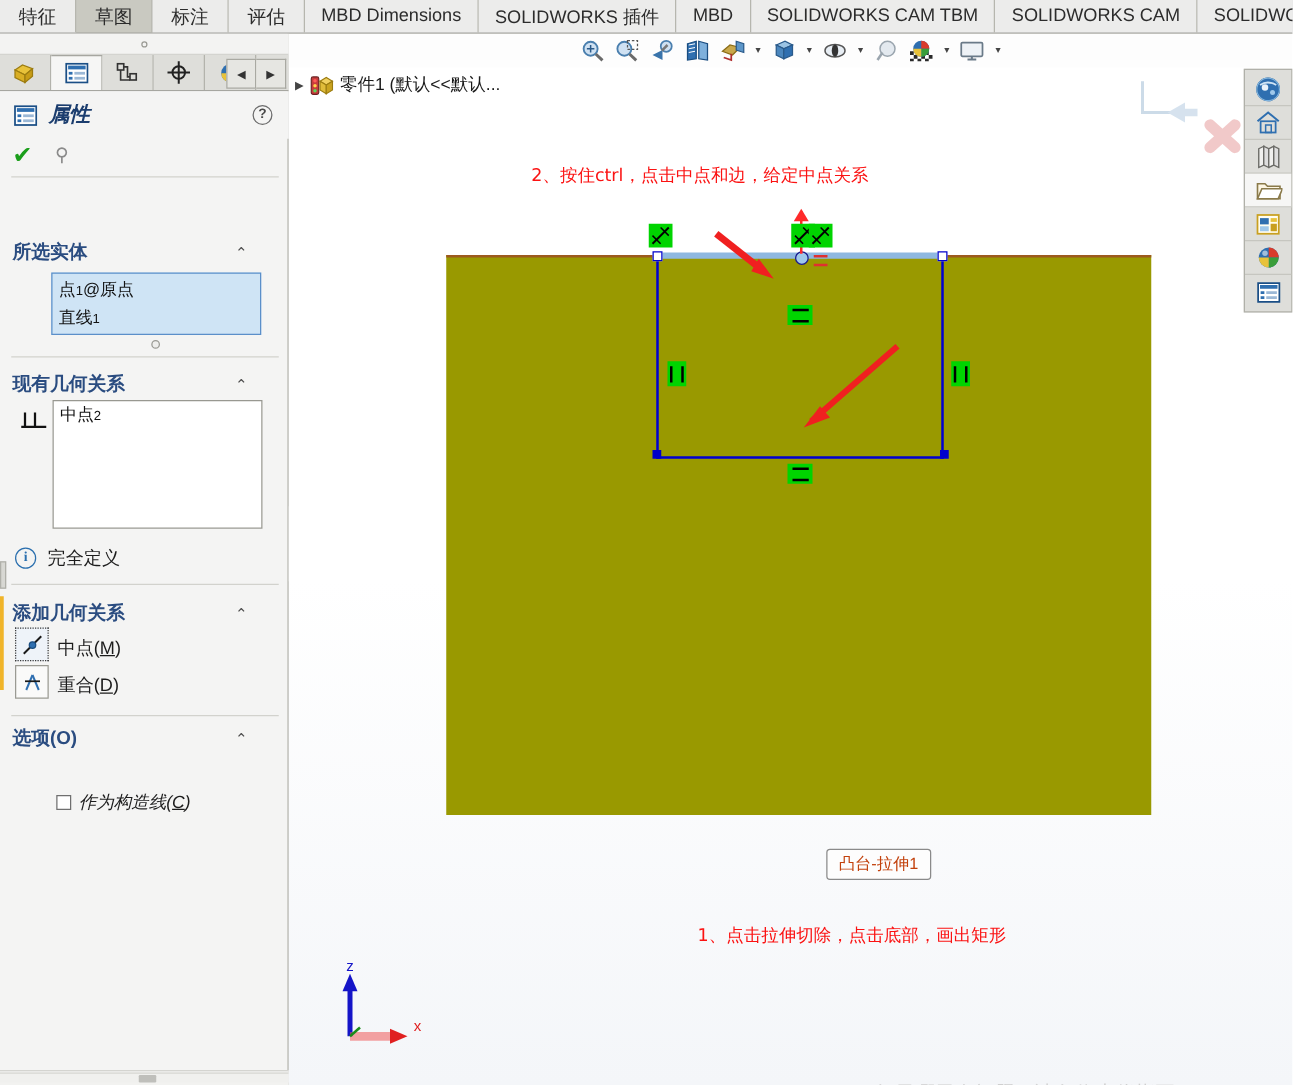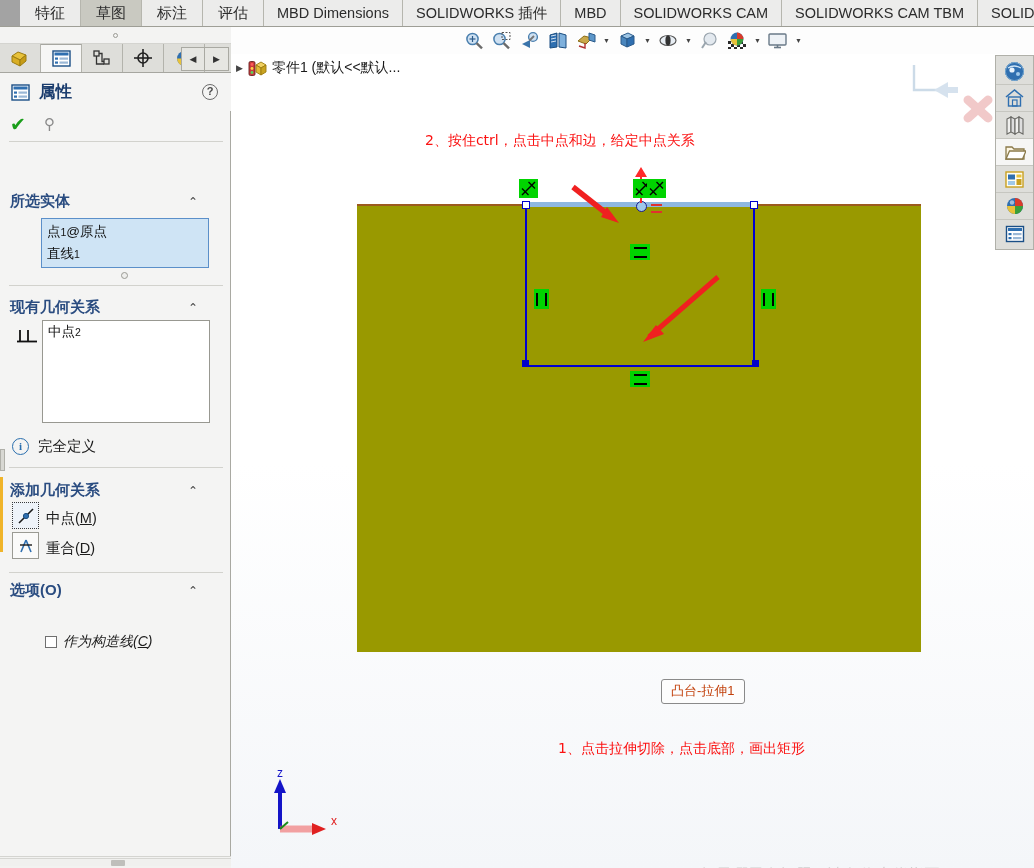--- a/index.html
+++ b/index.html
@@ -11,21 +11,20 @@
     background: #fff;
   }
   #app { position: relative; width: 1034px; height: 868px; }
 
   
   .ribbon-tabs {
     position: absolute; top: 0; left: 0; width: 1034px; height: 27px;
     background: #a3a3a3;
     display: flex; align-items: stretch;
     border-bottom: 1px solid #9e9e96;
-    padding-left: 20px;
   }
   .rtab {
     display: flex; align-items: center; justify-content: center;
     padding: 0 13px;
     font-size: 14.5px; color: #2c2c2c;
     background: #ececeb;
     border-right: 1px solid #b6b6ae;
     white-space: nowrap;
     cursor: default;
   }
@@ -68,21 +67,21 @@
     display: flex; align-items: center; justify-content: center;
     font-size: 9px; color: #333;
   }
   .lp-navbtn + .lp-navbtn { border-left: none; }
 
   .pm-head {
     position: absolute; top: 46px; left: 0; width: 231px; height: 38px;
     display: flex; align-items: center; padding-left: 11px;
     background: #f4f4f3;
   }
-  .pm-title { font-size: 16.5px; font-weight: bold; color: #1b3d6e; margin-left: 9px; }
+  .pm-title { font-size: 16.5px; font-weight: bold; color: #1b3d6e; margin-left: 9px; font-style: italic; }
   .pm-help {
     position: absolute; right: 13px; top: 11px;
     width: 16px; height: 16px; border-radius: 50%;
     border: 1.4px solid #6b6b6b; color: #4a4a4a;
     font-size: 11px; line-height: 13px; text-align: center; font-weight: bold;
   }
   .pm-actions {
     position: absolute; top: 84px; left: 0; width: 231px; height: 26px;
     display: flex; align-items: center; padding-left: 10px; gap: 18px;
   }
@@ -306,22 +305,22 @@
 <div id="app">
 
   <div class="ribbon-tabs">
     <div class="rtab cjk">特征</div>
     <div class="rtab cjk active">草图</div>
     <div class="rtab cjk">标注</div>
     <div class="rtab cjk">评估</div>
     <div class="rtab">MBD Dimensions</div>
     <div class="rtab">SOLIDWORKS 插件</div>
     <div class="rtab">MBD</div>
+    <div class="rtab">SOLIDWORKS CAM TBM</div>
     <div class="rtab">SOLIDWORKS CAM</div>
-    <div class="rtab">SOLIDWORKS CAM TBM</div>
     <div class="rtab last">SOLIDWORKS In...</div>
   </div>
 
   <div class="left-panel">
 
     <div class="lp-splitter">
       <div class="dot"></div>
     </div>
 
     <div class="lp-tabstrip">

